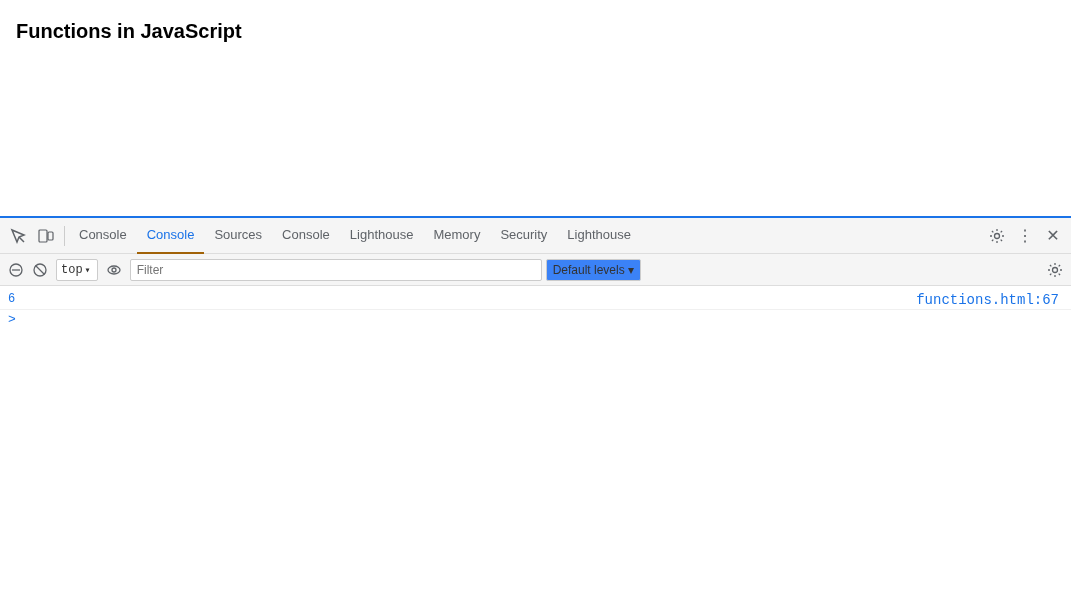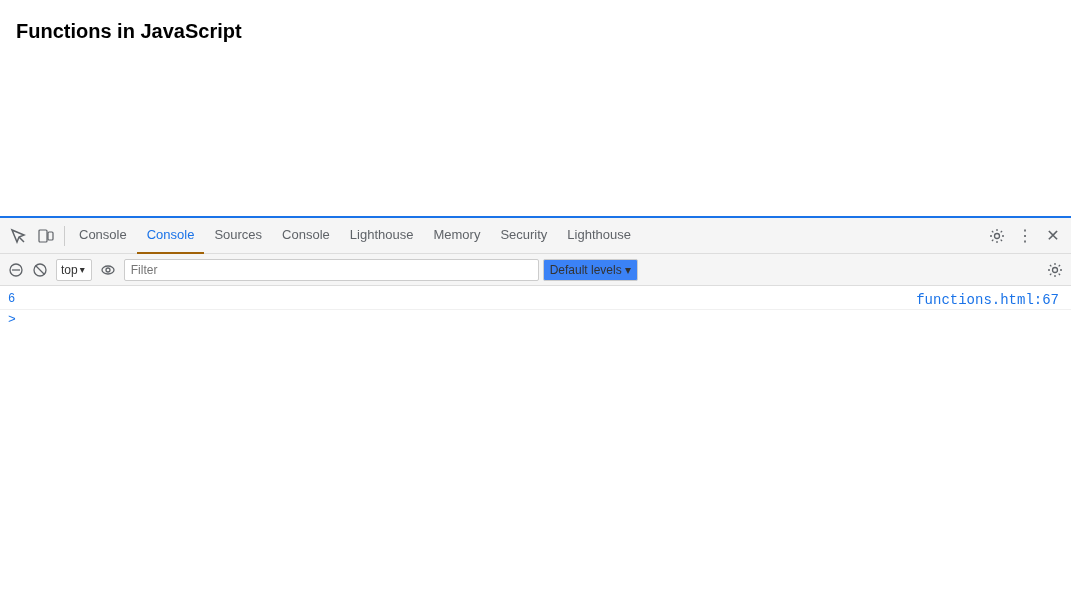--- a/index.html
+++ b/index.html
@@ -126,20 +126,21 @@
       align-items: center;
       background: #fff;
       border: 1px solid #ccc;
       border-radius: 2px;
       padding: 2px 4px;
       font-size: 12px;
       color: #333;
       cursor: pointer;
       margin: 0 4px;
       height: 22px;
+      font-family: Liberation Mono, monospace;
     }
     .context-select span {
       margin-right: 2px;
     }
 
     .eye-btn {
       width: 24px;
       height: 24px;
       display: flex;
       align-items: center;

